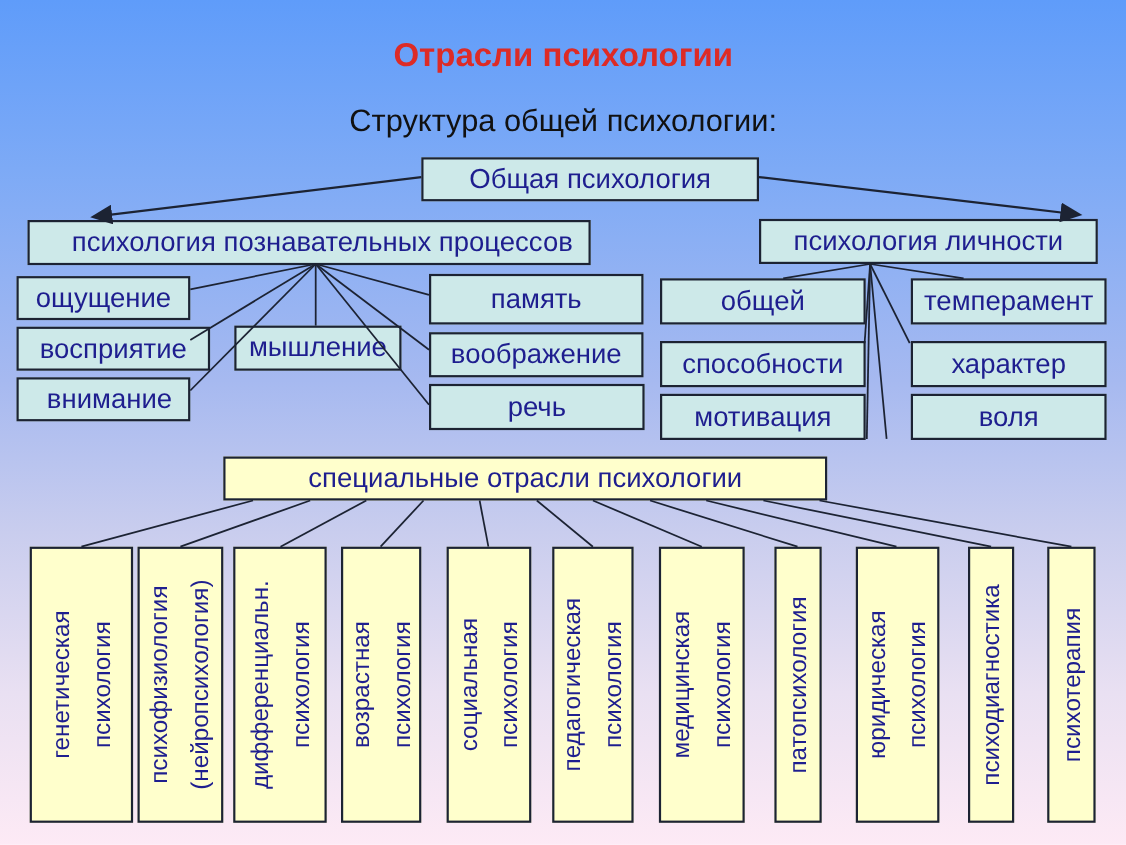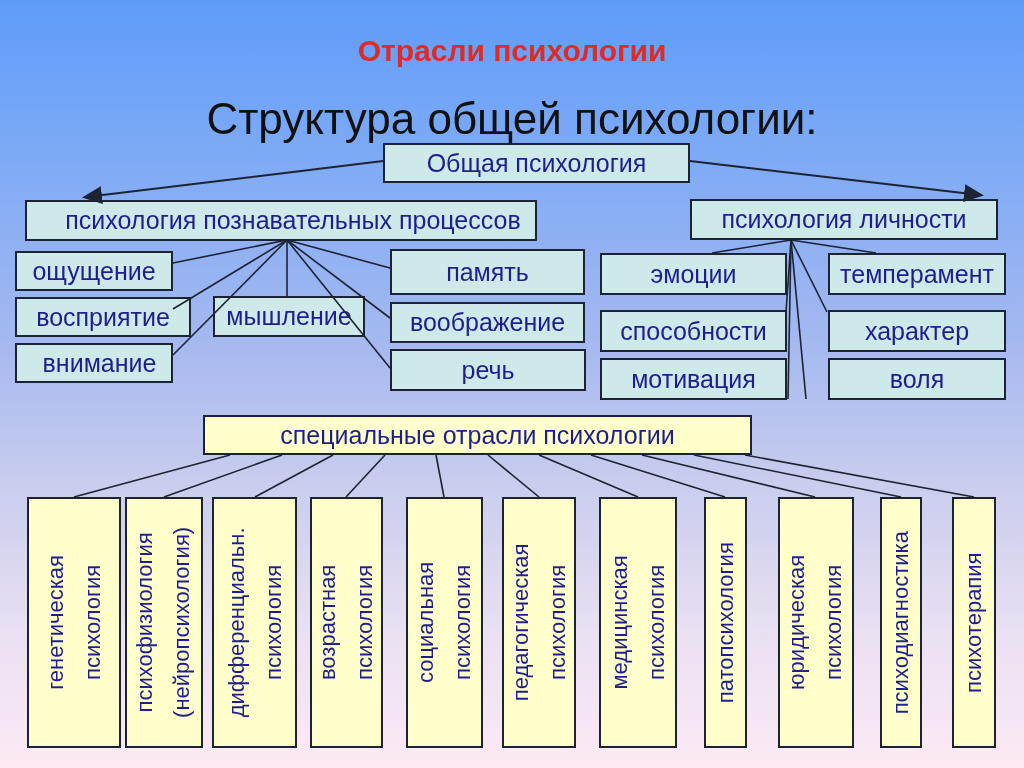--- a/index.html
+++ b/index.html
@@ -30,21 +30,21 @@
   .page-title{
     position:absolute;left:0;top:34px;width:1024px;
     text-align:center;
     font-size:30px;font-weight:bold;
     color:var(--title-red);
     z-index:1;
   }
   .page-subtitle{
     position:absolute;left:0;top:94px;width:1024px;
     text-align:center;
-    font-size:44px;
+    font-size:28px;
     color:var(--subtitle-black);
     z-index:1;
   }
   .node{
     position:absolute;
     box-sizing:border-box;
     border:2px solid var(--box-border);
     background:var(--box-fill-cyan);
     color:var(--box-text);
     display:flex;align-items:center;justify-content:center;
@@ -94,21 +94,21 @@
   <div class="node" style="left:25px;top:200px;width:512px;height:41px;padding-left:24px;">психология познавательных процессов</div>
   <div class="node" style="left:15px;top:251px;width:158px;height:40px;">ощущение</div>
   <div class="node" style="left:15px;top:297px;width:176px;height:40px;">восприятие</div>
   <div class="node" style="left:15px;top:343px;width:158px;height:40px;padding-left:11px;">внимание</div>
   <div class="node" style="left:213px;top:296px;width:152px;height:41px;">мышление</div>
   <div class="node" style="left:390px;top:249px;width:195px;height:46px;">память</div>
   <div class="node" style="left:390px;top:302px;width:195px;height:41px;">воображение</div>
   <div class="node" style="left:390px;top:349px;width:196px;height:42px;">речь</div>
 
   <div class="node" style="left:690px;top:199px;width:308px;height:41px;">психология личности</div>
-  <div class="node" style="left:600px;top:253px;width:187px;height:42px;">эмоции</div>
+  <div class="node" style="left:600px;top:253px;width:187px;height:42px;">общей</div>
   <div class="node" style="left:828px;top:253px;width:178px;height:42px;">темперамент</div>
   <div class="node" style="left:600px;top:310px;width:187px;height:42px;">способности</div>
   <div class="node" style="left:828px;top:310px;width:178px;height:42px;">характер</div>
   <div class="node" style="left:600px;top:358px;width:187px;height:42px;">мотивация</div>
   <div class="node" style="left:828px;top:358px;width:178px;height:42px;text-align:center;">воля</div>
 
   <div class="node yellow" style="left:203px;top:415px;width:549px;height:40px;">специальные отрасли психологии</div>
 
   <div class="vnode" style="left:27px;top:497px;width:94px;height:251px;">
     <div class="vlabel">генетическая

